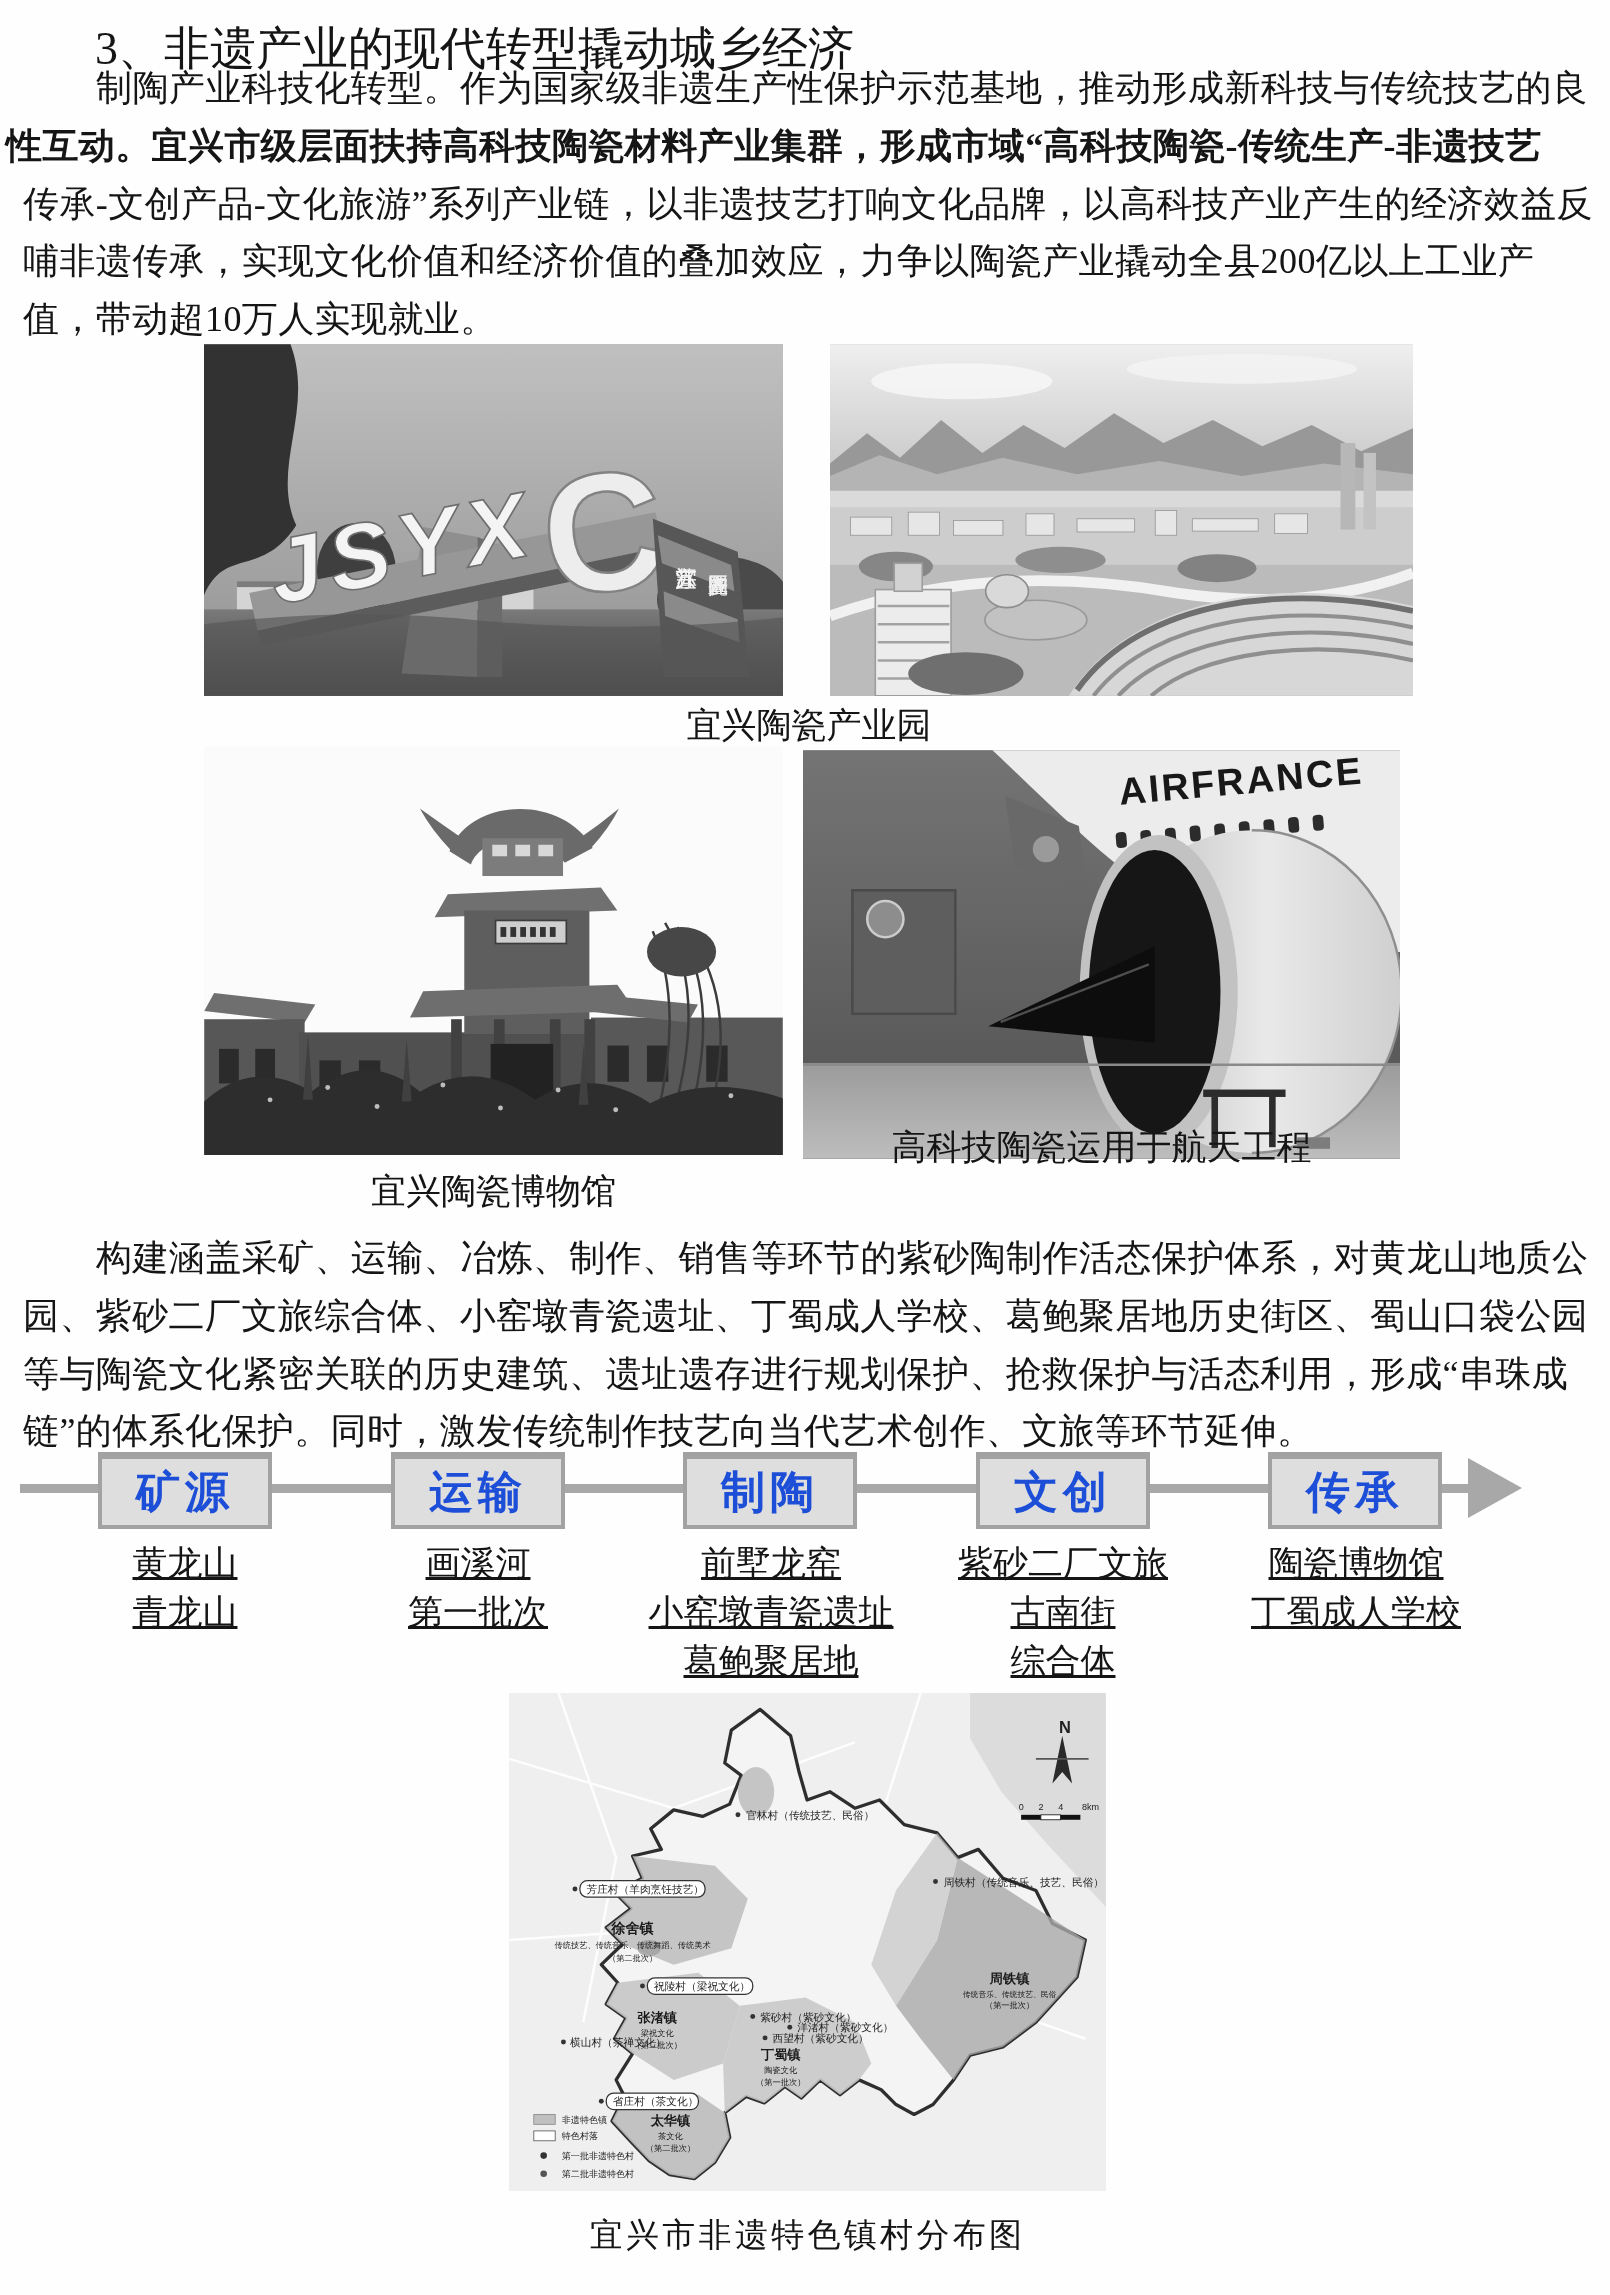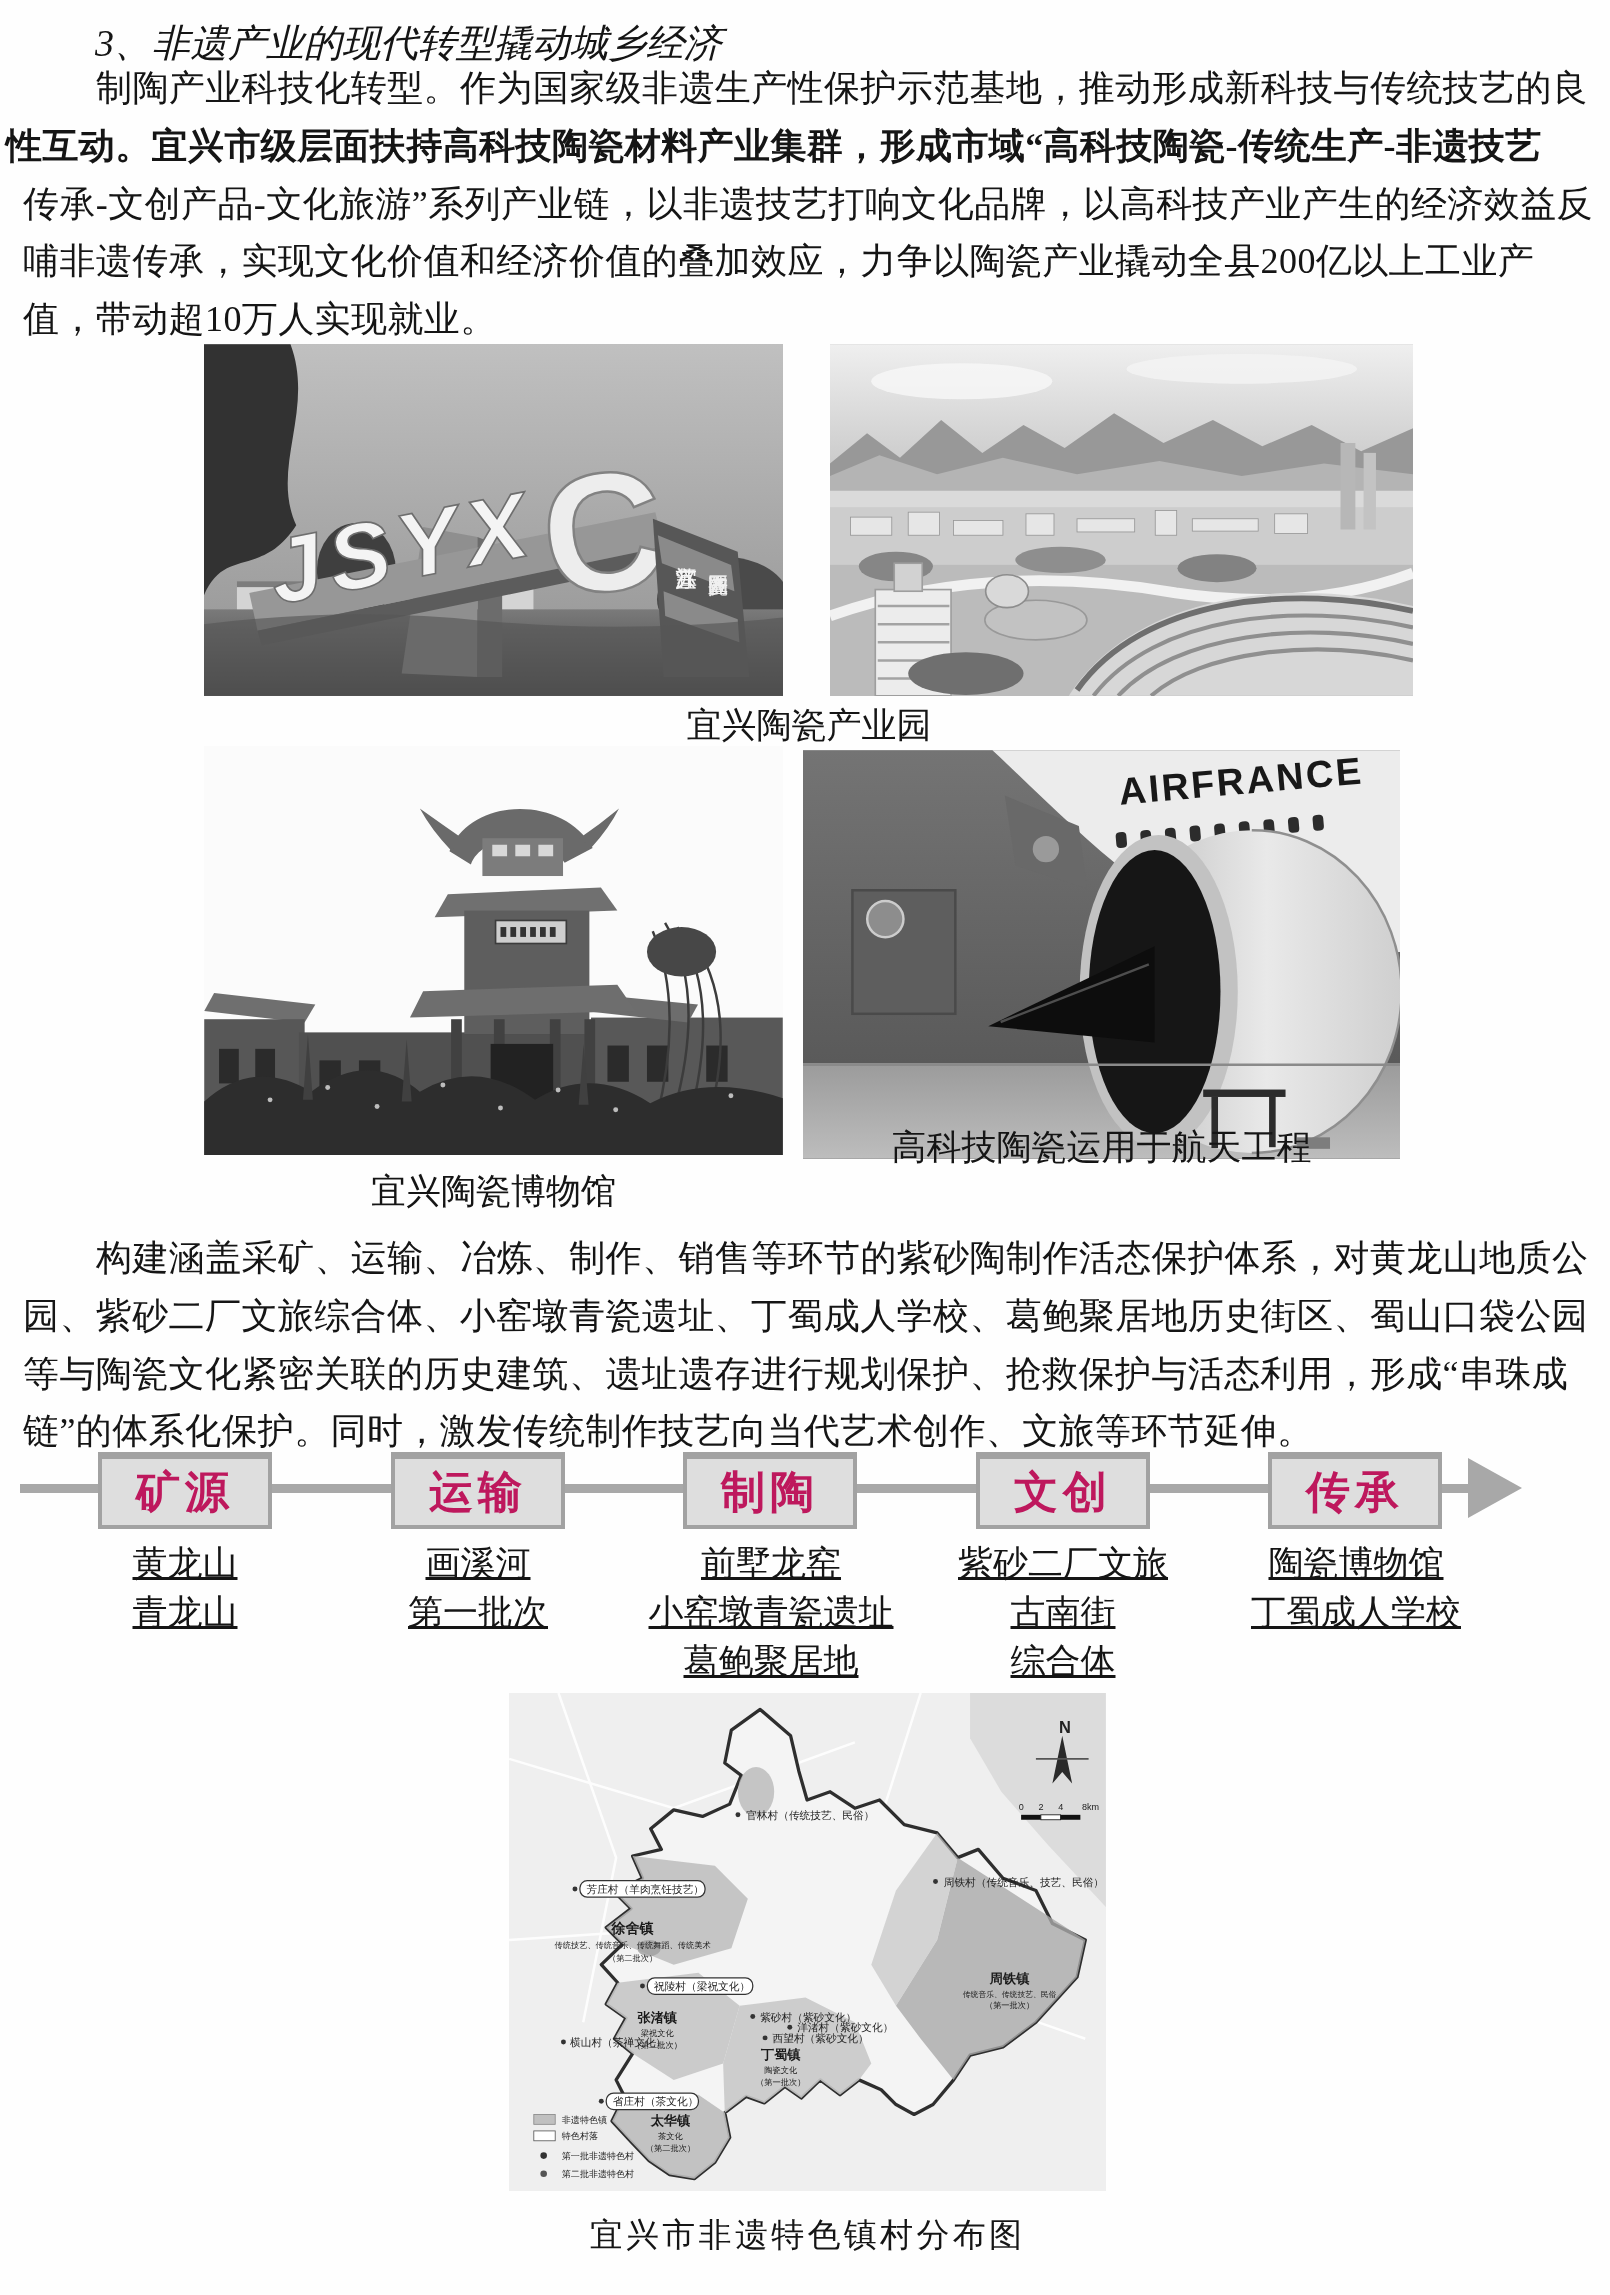--- a/index.html
+++ b/index.html
@@ -1,27 +1,27 @@
 <!DOCTYPE html>
 <html style="font-size:13px"><head>
 <meta charset="utf-8">
 <style>
   html,body{margin:0;padding:0;background:#ffffff;}
   .page{position:relative;width:1611px;height:2295px;background:#fefefe;overflow:hidden;
         font-family:"Liberation Serif","DejaVu Serif",serif;color:#151515;}
   .abs{position:absolute;}
-  .h1{font-size:38px;white-space:nowrap;font-style:italic;}
+  .h1{font-size:46px;white-space:nowrap;}
   .bline{font-size:36px;line-height:58px;white-space:nowrap;letter-spacing:0.4px;}
   .cap{font-size:35px;text-align:center;white-space:nowrap;}
   .photo{position:absolute;overflow:hidden;background:#bbb;}
   .photo svg{display:block;}
   .fbox{position:absolute;width:174px;height:77px;box-sizing:border-box;background:#dedede;
         border:4.1px solid #a2a2a2;border-top-width:7.4px;display:flex;align-items:center;justify-content:center;
         font-family:"Liberation Sans","DejaVu Sans",sans-serif;font-weight:bold;font-size:44px;
-        letter-spacing:5px;color:#be185d;z-index:2;}
+        letter-spacing:5px;color:#1d4ed8;z-index:2;}
   .fcol{position:absolute;width:330px;text-align:center;font-size:35px;line-height:49px;white-space:nowrap;text-decoration:underline;}
   .arrowline{position:absolute;background:#a8a8a8;z-index:1;}
   .arrowhead{position:absolute;width:0;height:0;border-top:30px solid transparent;
              border-bottom:30px solid transparent;border-left:54px solid #a8a8a8;z-index:1;}
   .mapcap{font-size:33px;text-align:center;white-space:nowrap;letter-spacing:3.3px;}
   svg text{font-family:"Liberation Sans","DejaVu Sans",sans-serif;}
 </style>
 </head>
 <body>
 

